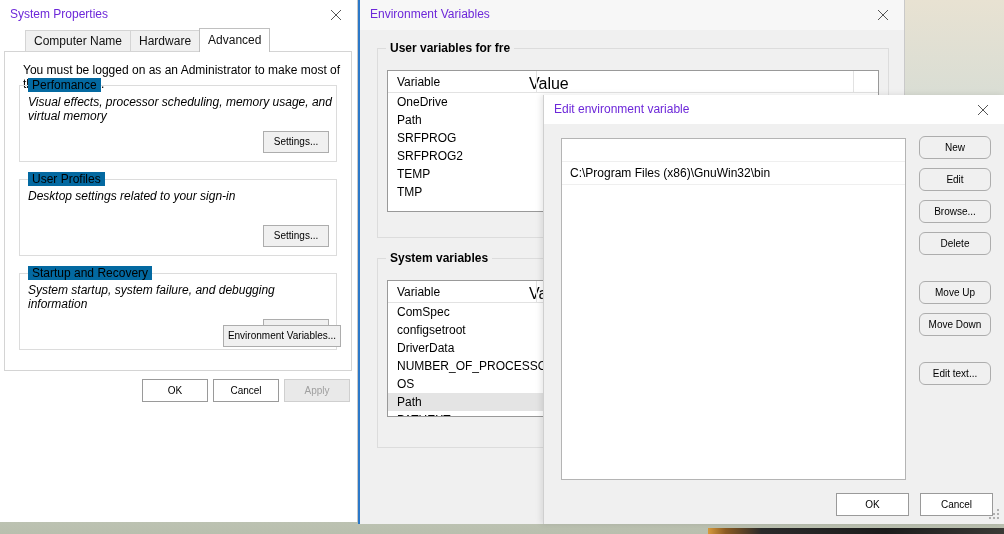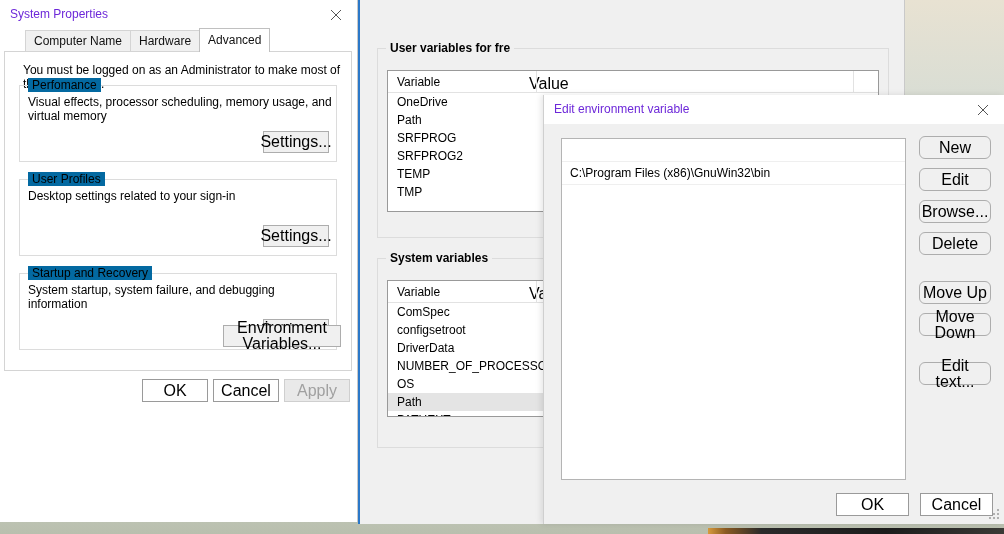--- a/index.html
+++ b/index.html
@@ -34,23 +34,23 @@
     font-size:12px;background:#f0f0f0;border:1px solid #d4d4d4;border-bottom:none;
     margin-right:-1px;box-sizing:border-box;color:#111;}
   .tab.active{background:#fff;height:24px;line-height:23px;top:-2px;z-index:3;
     border-color:#c0c0c0;}
   .tabpage{position:absolute;left:4px;top:51px;width:348px;height:320px;
     background:#fff;border:1px solid #d4d4d4;box-sizing:border-box;}
   .admin-note{position:absolute;left:18px;top:11px;font-size:12px;}
   .group{position:absolute;border:1px solid #dcdcdc;box-sizing:border-box;}
   .group>.glabel{position:absolute;left:8px;top:-8px;background:#0369a1;padding:0 4px;
     font-size:12px;}
-  .group>.gtext{position:absolute;left:8px;top:9px;font-size:12px;}
+  .group>.gtext{position:absolute;left:8px;top:9px;font-size:12px;font-style:italic;}
   .btn{position:absolute;box-sizing:border-box;background:#f0f0f0;
-    border:1px solid #adadad;font-size:16px;color:#000;text-align:center;
+    border:1px solid #adadad;font-size:10px;color:#000;text-align:center;
     font-family:"Liberation Sans","DejaVu Sans",sans-serif;line-height:1;
     display:flex;align-items:center;justify-content:center;}
   .btn.disabled{color:#a0a0a0;background:#e9e9e9;border-color:#cfcfcf;}
 
   
   #envvars{left:358px;top:0;width:547px;height:524px;background:#f0f0f0;
     border-left:2px solid #2b78c8;border-right:1px solid #c9c9c9;}
   #envvars .titlebar{background:#f7f7f7;}
   .ev-group{position:absolute;border:1px solid #dcdcdc;box-sizing:border-box;}
   .ev-group>.glabel{position:absolute;left:8px;top:-8px;background:#f0f0f0;
@@ -132,20 +132,29 @@
     <div class="btn" style="left:218px;top:273px;width:118px;height:22px;">Environment Variables...</div>
   </div>
 
   <div class="btn" style="left:142px;top:379px;width:66px;height:23px;background:#fff;border-color:#9a9a9a;">OK</div>
   <div class="btn" style="left:213px;top:379px;width:66px;height:23px;background:#fff;border-color:#9a9a9a;">Cancel</div>
   <div class="btn disabled" style="left:284px;top:379px;width:66px;height:23px;">Apply</div>
 </div>
 
 <div class="win" id="envvars">
 
+  <div class="titlebar">
+    <span class="tt">Environment Variables</span>
+    <div class="closebtn" style="right:0;">
+      <svg width="12" height="12" viewBox="0 0 12 12">
+        <line x1="1" y1="1" x2="11" y2="11" stroke="#555" stroke-width="1"></line>
+        <line x1="11" y1="1" x2="1" y2="11" stroke="#555" stroke-width="1"></line>
+      </svg>
+    </div>
+  </div>
 
   <div class="ev-group" style="left:17px;top:48px;width:512px;height:190px;">
     <span class="glabel">User variables for fre</span>
   </div>
 
   <div class="listbox" style="left:27px;top:70px;width:492px;height:142px;">
     <div class="lb-head">
       <span class="c1">Variable</span>
       <span class="c2">Value</span>
       <span class="vsep"></span>

